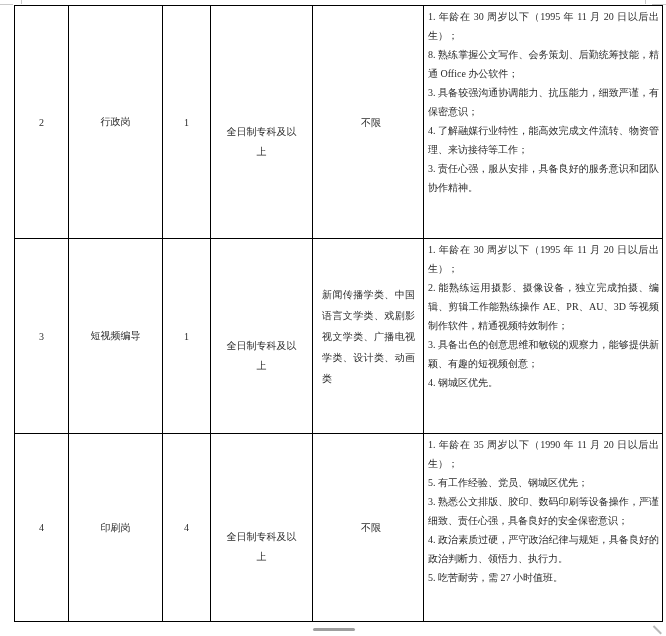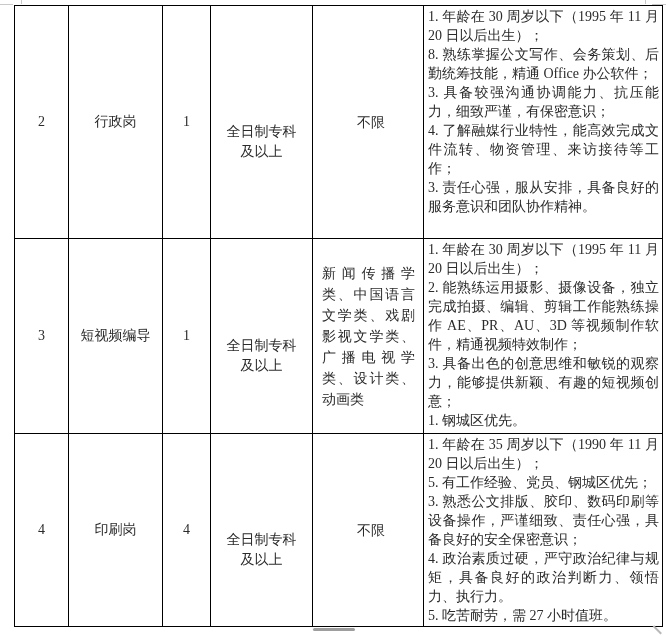--- a/index.html
+++ b/index.html
@@ -14,21 +14,21 @@
   .doc-table {
     position: absolute;
     left: 14px;
     top: 5px;
     width: 648px;
     border-collapse: collapse;
     table-layout: fixed;
   }
   .doc-table td {
     border: 1.6px solid #000000;
-    font-size: 14px;
+    font-size: 10px;
     vertical-align: middle;
     overflow: hidden;
   }
   td.c-center {
     text-align: center;
     padding: 2px 4px;
   }
   td.c-major {
     text-align: justify;
     vertical-align: middle;
@@ -116,21 +116,21 @@
       <td class="c-center">短视频编导</td>
       <td class="c-center">1</td>
       <td class="c-center">
         <span class="edu-wrap">全日制专科及以上</span>
       </td>
       <td class="c-major">新闻传播学类、中国语言文学类、戏剧影视文学类、广播电视学类、设计类、动画类</td>
       <td class="c-req">
         <div class="req-line">1. 年龄在 30 周岁以下（1995 年 11 月 20 日以后出生）；</div>
         <div class="req-line">2. 能熟练运用摄影、摄像设备，独立完成拍摄、编辑、剪辑工作能熟练操作 AE、PR、AU、3D 等视频制作软件，精通视频特效制作；</div>
         <div class="req-line">3. 具备出色的创意思维和敏锐的观察力，能够提供新颖、有趣的短视频创意；</div>
-        <div class="req-line">1. 钢城区优先。</div>
+        <div class="req-line">4. 钢城区优先。</div>
       </td>
     </tr>
     <tr style="height:188px">
       <td class="c-center">4</td>
       <td class="c-center">印刷岗</td>
       <td class="c-center">4</td>
       <td class="c-center">
         <span class="edu-wrap">全日制专科及以上</span>
       </td>
       <td class="c-major">

